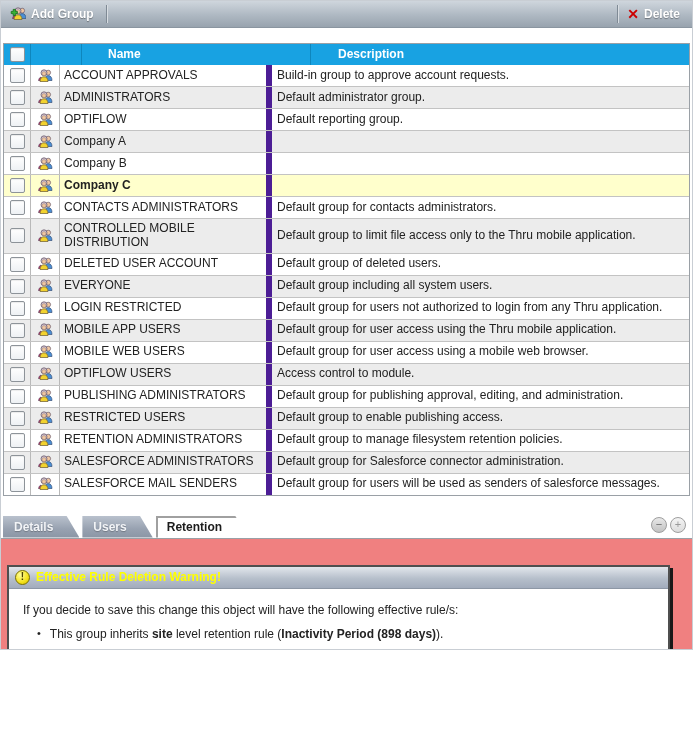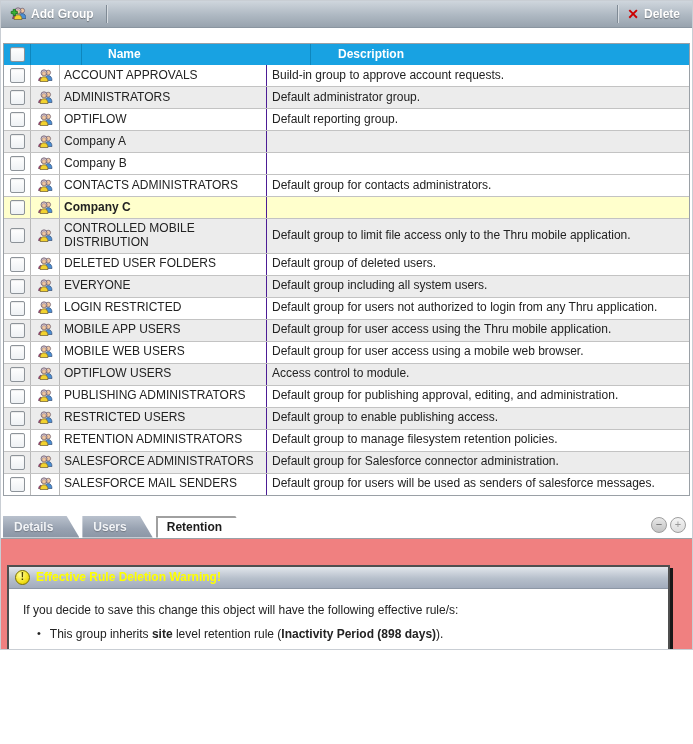--- a/index.html
+++ b/index.html
@@ -24,21 +24,21 @@
   .gap14{height:15px;flex:0 0 15px;background:#fff;}
   .grid{margin:0 2px;border:1px solid #9aa0a6;flex:0 0 auto;}
   .grow{display:flex;align-items:stretch;border-top:1px solid #c3c3c3;background:#fff;}
   .grow:first-child{border-top:none;}
   .grow.alt{background:#ececec;}
   .grow.selected{background:#ffffcc;}
   .grow.selected .cname{font-weight:bold;}
   .ghead{display:flex;background:#18a2e2;color:#fff;font-weight:bold;border-top:none;gap:22px;}
   .ccheck{flex:0 0 26px;display:flex;align-items:center;justify-content:center;border-right:1px solid #b9b9b9;padding:3px 0;}
   .cicon{flex:0 0 28px;display:flex;align-items:center;justify-content:center;border-right:1px solid #b9b9b9;padding:2px 0;}
-  .cname{flex:0 0 198px;display:flex;align-items:center;padding:3px 4px;border-right:1px solid #4c1d95;line-height:1.15;}
+  .cname{flex:0 0 198px;display:flex;align-items:center;padding:3px 4px;border-right:6px solid #4c1d95;line-height:1.15;}
   .cdesc{flex:1;display:flex;align-items:center;padding:3px 5px;line-height:1.15;}
   .ghead .ccheck,.ghead .cicon,.ghead .cname{border-right:1px solid #0e86bd;}
   .checkbox{width:13px;height:13px;border:1px solid #8d9399;border-radius:2px;background:linear-gradient(#ffffff,#eef1f4);box-shadow:inset 0 1px 1px rgba(0,0,0,.08);cursor:pointer;}
   .gicon{width:17px;height:16px;display:block;}
   
   .tabzone{height:19px;flex:0 0 19px;background:#fff;}
   .tabbar{height:23px;flex:0 0 23px;display:flex;align-items:flex-end;padding:0 2px;position:relative;background:#fff;}
   .tab{
     height:22px;box-sizing:border-box;display:flex;align-items:center;
     padding:0 26px 0 11px;margin-right:3px;font-weight:bold;cursor:pointer;
@@ -173,44 +173,44 @@
         <span class="checkbox"></span>
       </div>
       <div class="cicon">
         <svg class="gicon" viewBox="0 0 17 16">
               <use href="#grpicon"></use>
             </svg>
       </div>
       <div class="cname">Company B</div>
       <div class="cdesc"></div>
     </div>
+        <div class="grow selected">
+      <div class="ccheck">
+        <span class="checkbox"></span>
+      </div>
+      <div class="cicon">
+        <svg class="gicon" viewBox="0 0 17 16">
+              <use href="#grpicon"></use>
+            </svg>
+      </div>
+      <div class="cname">Company C</div>
+      <div class="cdesc"></div>
+    </div>
         <div class="grow">
       <div class="ccheck">
         <span class="checkbox"></span>
       </div>
       <div class="cicon">
         <svg class="gicon" viewBox="0 0 17 16">
               <use href="#grpicon"></use>
             </svg>
       </div>
       <div class="cname">CONTACTS ADMINISTRATORS</div>
       <div class="cdesc">Default group for contacts administrators.</div>
     </div>
-        <div class="grow selected">
-      <div class="ccheck">
-        <span class="checkbox"></span>
-      </div>
-      <div class="cicon">
-        <svg class="gicon" viewBox="0 0 17 16">
-              <use href="#grpicon"></use>
-            </svg>
-      </div>
-      <div class="cname">Company C</div>
-      <div class="cdesc"></div>
-    </div>
         <div class="grow alt">
       <div class="ccheck">
         <span class="checkbox"></span>
       </div>
       <div class="cicon">
         <svg class="gicon" viewBox="0 0 17 16">
               <use href="#grpicon"></use>
             </svg>
       </div>
       <div class="cname">CONTROLLED MOBILE DISTRIBUTION</div>
@@ -218,21 +218,21 @@
     </div>
         <div class="grow">
       <div class="ccheck">
         <span class="checkbox"></span>
       </div>
       <div class="cicon">
         <svg class="gicon" viewBox="0 0 17 16">
               <use href="#grpicon"></use>
             </svg>
       </div>
-      <div class="cname">DELETED USER FOLDERS</div>
+      <div class="cname">DELETED USER ACCOUNT</div>
       <div class="cdesc">Default group of deleted users.</div>
     </div>
         <div class="grow alt">
       <div class="ccheck">
         <span class="checkbox"></span>
       </div>
       <div class="cicon">
         <svg class="gicon" viewBox="0 0 17 16">
               <use href="#grpicon"></use>
             </svg>

